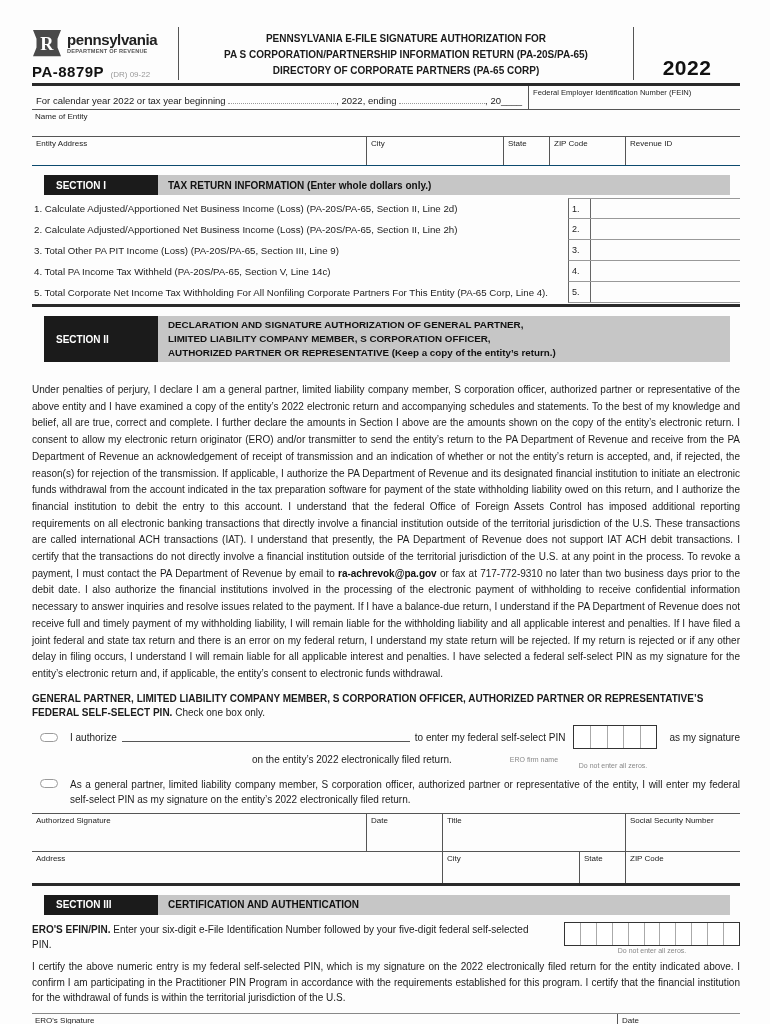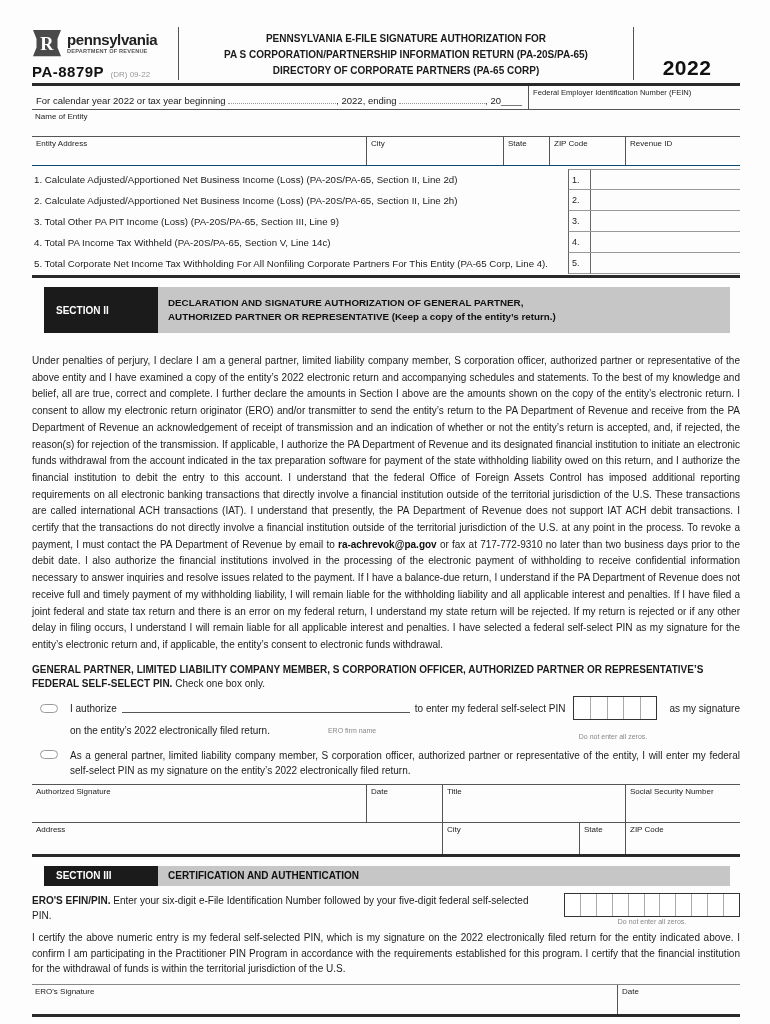--- a/index.html
+++ b/index.html
@@ -60,21 +60,21 @@
   .chk { width:18px; height:9px; border:1.5px solid #9a9a9a; border-radius:5px; margin:2px 12px 0 0; flex-shrink:0; background:#fff; }
   .opt-body { flex:1; font-size:10px; line-height:14px; }
   .opt1-row1 { display:flex; align-items:flex-start; height:14px; }
   .opt1-row1 .lbl { white-space:nowrap; }
   .ul-blank { flex:1; border-bottom:1px solid #555; margin:0 5px; height:11px; }
   .pinbox { display:flex; border:1.5px solid #333; background:#fff; }
   .pinbox .cell { flex:1; border-right:1px solid #aaa; }
   .pinbox .cell:last-child { border-right:none; }
   .pinbox.five { width:84px; height:24px; margin:-6px 0 0 8px; flex-shrink:0; }
   .sig-lbl { margin-left:12px; white-space:nowrap; }
-  .opt1-row2 { display:flex; margin-top:8px; }
+  .opt1-row2 { display:flex; margin-top:8px;justify-content:center; }
   .ero-firm { font-size:7px; color:#888; margin-left:58px; }
   .zeros-note { position:absolute; font-size:7px; color:#888; }
   .zeros-note.opt1 { left:534px; top:31px; width:94px; text-align:center; }
   .opt2-text { text-align:justify; line-height:15.5px; }
 
   
   .sigtable { margin-top:5px; border-top:1px solid #555; }
   .sigrow { display:flex; }
   .sigrow.r1 { height:38px; border-bottom:1px solid #555; }
   .sigrow.r2 { height:34px; border-bottom:3px solid #2a2a2a; }
@@ -139,20 +139,24 @@
       <span>Name of Entity</span>
     </div>
     <div class="rowC">
       <div class="cellC first"><span>Entity Address</span></div>
       <div class="cellC" style="width:137px;"><span>City</span></div>
       <div class="cellC" style="width:46px;"><span>State</span></div>
       <div class="cellC" style="width:76px;"><span>ZIP Code</span></div>
       <div class="cellC" style="width:115px;"><span>Revenue ID</span></div>
     </div>
 
+    <div class="secbar h1">
+      <div class="seclabel">SECTION I</div>
+      <div class="sectitle">TAX RETURN INFORMATION (Enter whole dollars only.)</div>
+    </div>
     <div class="s1">
       <div class="s1texts">
         <div class="s1line">1. Calculate Adjusted/Apportioned Net Business Income (Loss) (PA-20S/PA-65, Section II, Line 2d)</div>
         <div class="s1line">2. Calculate Adjusted/Apportioned Net Business Income (Loss) (PA-20S/PA-65, Section II, Line 2h)</div>
         <div class="s1line">3. Total Other PA PIT Income (Loss) (PA-20S/PA-65, Section III, Line 9)</div>
         <div class="s1line">4. Total PA Income Tax Withheld (PA-20S/PA-65, Section V, Line 14c)</div>
         <div class="s1line">5. Total Corporate Net Income Tax Withholding For All Nonfiling Corporate Partners For This Entity (PA-65 Corp, Line 4).</div>
       </div>
       <div class="s1grid">
         <div class="s1row">
@@ -176,20 +180,21 @@
             <div class="s1amt"></div>
           </div>
       </div>
     </div>
     <div class="rule-thick"></div>
 
     <div class="secbar h3">
       <div class="seclabel">SECTION II</div>
       <div class="sectitle multiline">
         <div>DECLARATION AND SIGNATURE AUTHORIZATION OF GENERAL PARTNER,</div>
+        <div>LIMITED LIABILITY COMPANY MEMBER, S CORPORATION OFFICER,</div>
         <div>AUTHORIZED PARTNER OR REPRESENTATIVE (Keep a copy of the entity’s return.)</div>
       </div>
     </div>
 
     <div class="decl"><span>Under penalties of perjury, I declare I am a general partner, limited liability company member, S corporation officer, authorized partner or representative of the above entity and I have examined a copy of the entity’s 2022 electronic return and accompanying schedules and statements. To the best of my knowledge and belief, all are true, correct and complete. I further declare the amounts in Section I above are the amounts shown on the copy of the entity’s electronic return. I consent to allow my electronic return originator (ERO) and/or transmitter to send the entity’s return to the PA Department of Revenue and receive from the PA Department of Revenue an acknowledgement of receipt of transmission and an indication of whether or not the entity’s return is accepted, and, if rejected, the reason(s) for rejection of the transmission. If applicable, I authorize the PA Department of Revenue and its designated financial institution to initiate an electronic funds withdrawal from the account indicated in the tax preparation software for payment of the state withholding liability owed on this return, and I authorize the financial institution to debit the entry to this account. I understand that the federal Office of Foreign Assets Control has imposed additional reporting requirements on all electronic banking transactions that directly involve a financial institution outside of the territorial jurisdiction of the U.S. These transactions are called international ACH transactions (IAT). I understand that presently, the PA Department of Revenue does not support IAT ACH debit transactions. I certify that the transactions do not directly involve a financial institution outside of the territorial jurisdiction of the U.S. at any point in the process. To revoke a payment, I must contact the PA Department of Revenue by email to </span><b>ra-achrevok@pa.gov</b><span> or fax at 717-772-9310 no later than two business days prior to the debit date. I also authorize the financial institutions involved in the processing of the electronic payment of withholding to receive confidential information necessary to answer inquiries and resolve issues related to the payment. If I have a balance-due return, I understand if the PA Department of Revenue does not receive full and timely payment of my withholding liability, I will remain liable for the withholding liability and all applicable interest and penalties. If I have filed a joint federal and state tax return and there is an error on my federal return, I understand my state return will be rejected. If my return is rejected or if any other delay in filing occurs, I understand I will remain liable for all applicable interest and penalties. I have selected a federal self-select PIN as my signature for the entity’s electronic return and, if applicable, the entity’s consent to electronic funds withdrawal.</span></div>
 
     <div class="pin-head"><b>GENERAL PARTNER, LIMITED LIABILITY COMPANY MEMBER, S CORPORATION OFFICER, AUTHORIZED PARTNER OR REPRESENTATIVE’S FEDERAL SELF-SELECT PIN.</b><span> Check one box only.</span></div>
 
     <div class="opt">
       <div class="chk"></div>

